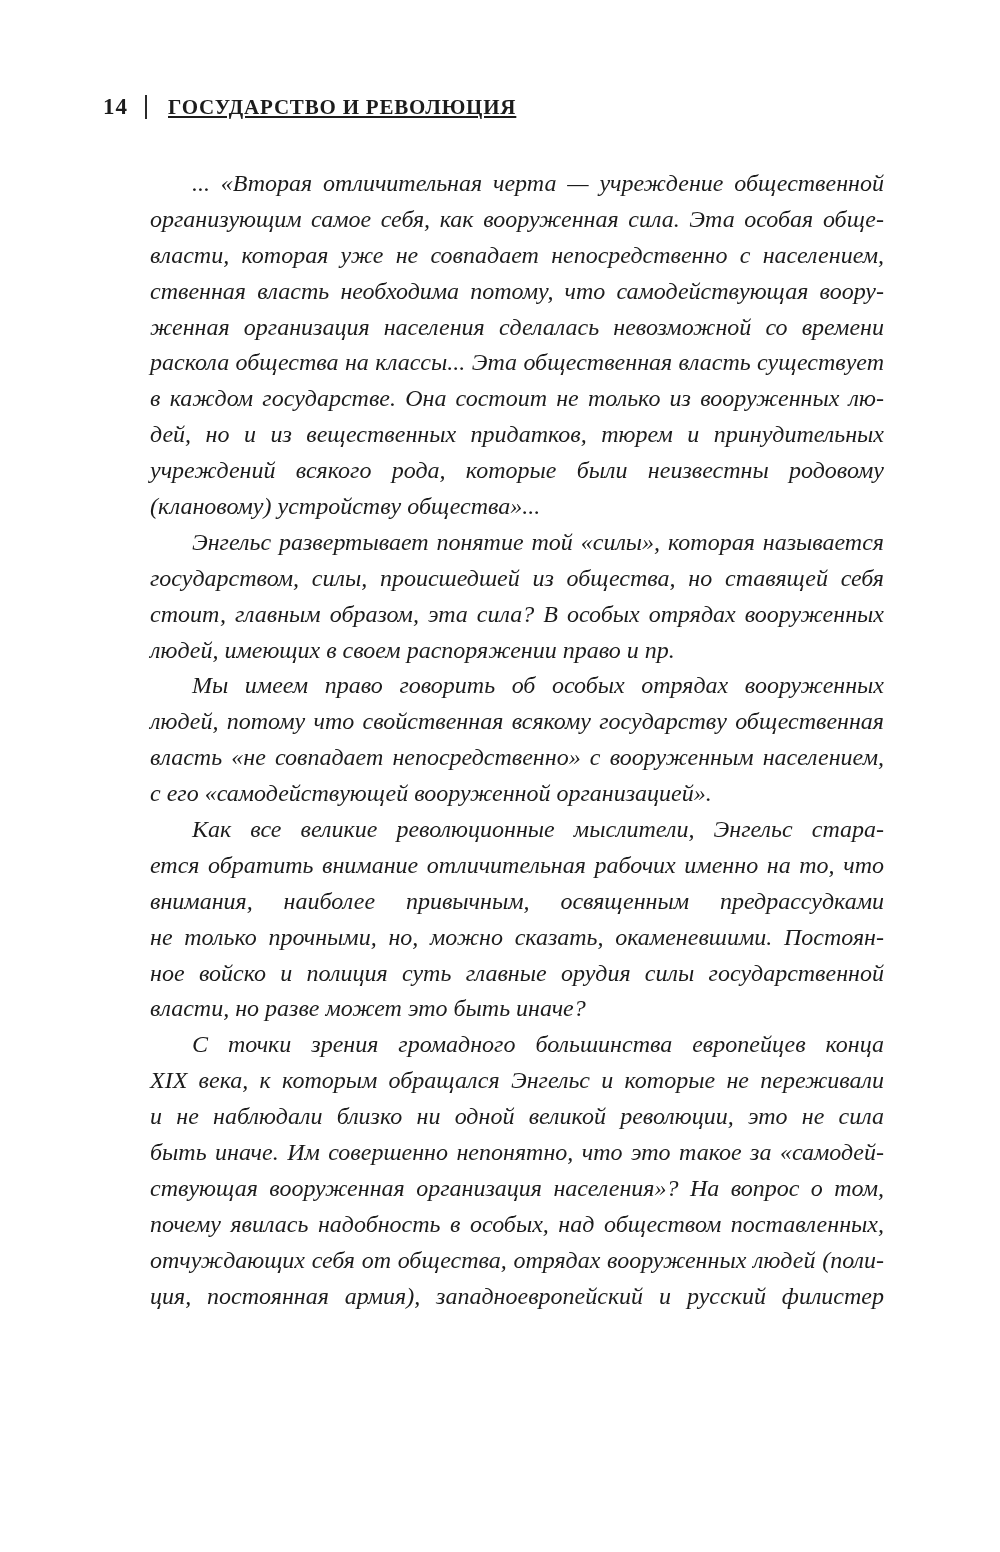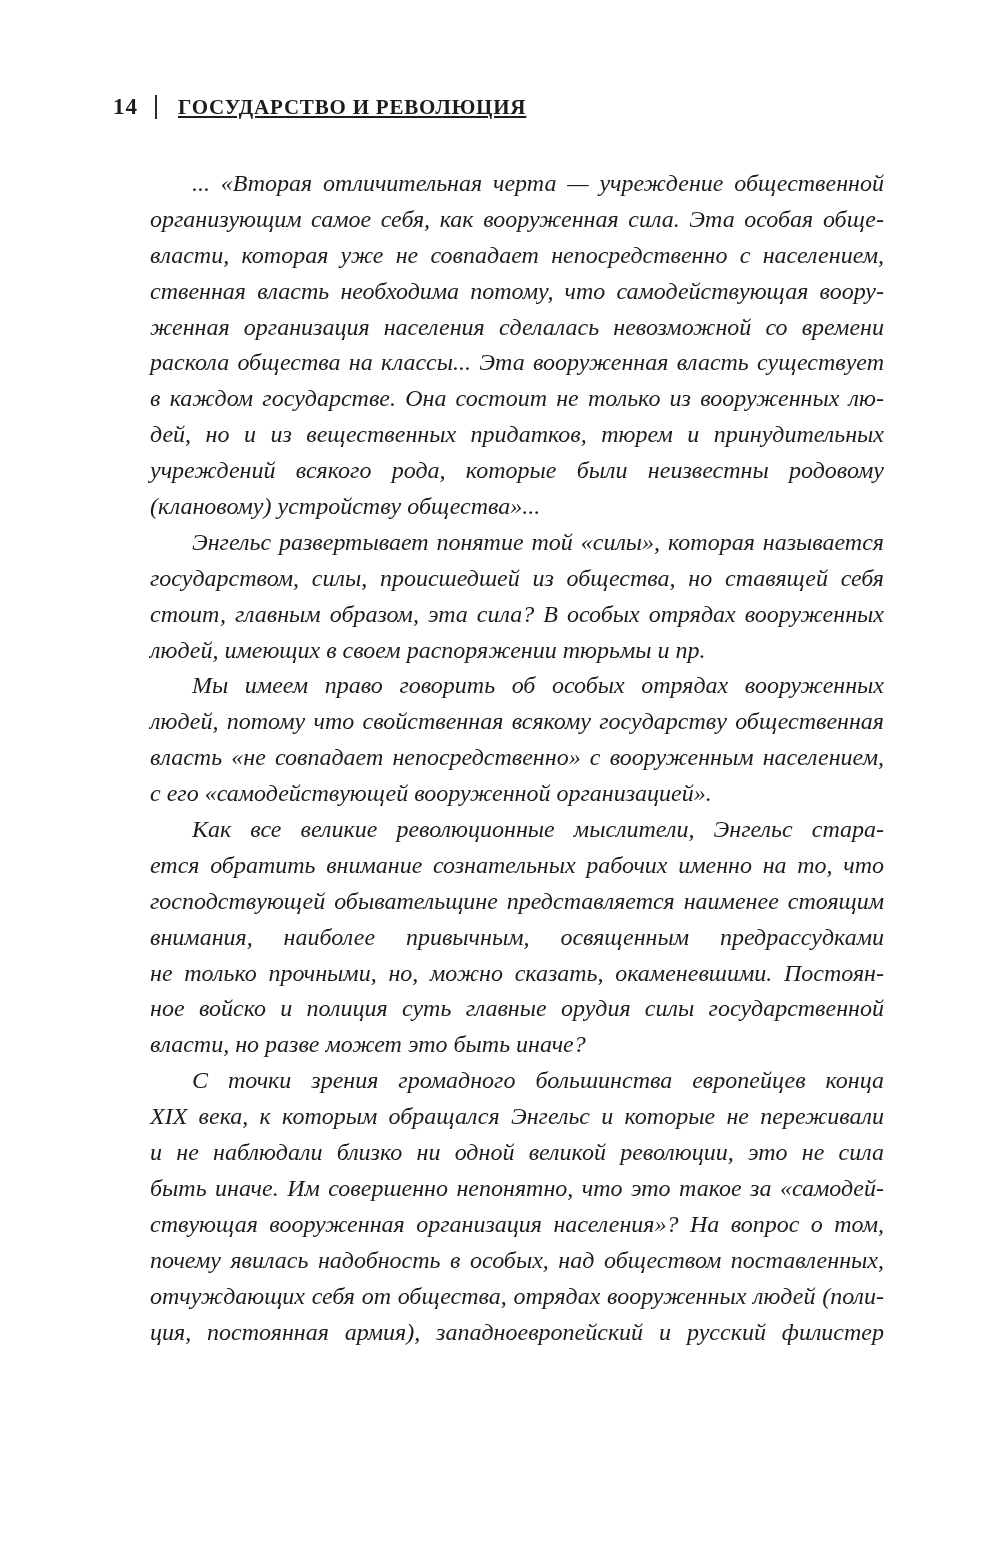--- a/index.html
+++ b/index.html
@@ -15,21 +15,21 @@
     color: #1c1c1c;
     overflow: hidden;
   }
   .page {
     position: absolute;
     inset: 0;
   }
   
   .running-header {
     position: absolute;
-    left: 113px;
+    left: 103px;
     top: 94px;
     display: flex;
     align-items: center;
     white-space: nowrap;
   }
   .page-num {
     font-size: 23px;
     font-weight: 700;
     letter-spacing: 1px;
     margin-right: 17px;
@@ -84,42 +84,41 @@
     <span class="running-title">ГОСУДАРСТВО И РЕВОЛЮЦИЯ</span>
   </div>
 
   <div class="body-col">
       <div class="paragraph">
         <div class="line first">... «Вторая отличительная черта — учреждение общественной</div>
         <div class="line">организующим самое себя, как вооруженная сила. Эта особая обще-</div>
         <div class="line">власти, которая уже не совпадает непосредственно с населением,</div>
         <div class="line">ственная власть необходима потому, что самодействующая воору-</div>
         <div class="line">женная организация населения сделалась невозможной со времени</div>
-        <div class="line">раскола общества на классы... Эта вооруженная власть существует</div>
+        <div class="line">раскола общества на классы... Эта общественная власть существует</div>
         <div class="line">в каждом государстве. Она состоит не только из вооруженных лю-</div>
         <div class="line">дей, но и из вещественных придатков, тюрем и принудительных</div>
         <div class="line">учреждений всякого рода, которые были неизвестны родовому</div>
         <div class="line para-end">(клановому) устройству общества»...</div>
       </div>
       <div class="paragraph">
         <div class="line first">Энгельс развертывает понятие той «силы», которая называется</div>
         <div class="line">государством, силы, происшедшей из общества, но ставящей себя</div>
         <div class="line">стоит, главным образом, эта сила? В особых отрядах вооруженных</div>
-        <div class="line para-end">людей, имеющих в своем распоряжении тюрьмы и пр.</div>
+        <div class="line para-end">людей, имеющих в своем распоряжении право и пр.</div>
       </div>
       <div class="paragraph">
         <div class="line first">Мы имеем право говорить об особых отрядах вооруженных</div>
         <div class="line">людей, потому что свойственная всякому государству общественная</div>
         <div class="line">власть «не совпадает непосредственно» с вооруженным населением,</div>
         <div class="line para-end">с его «самодействующей вооруженной организацией».</div>
       </div>
       <div class="paragraph">
         <div class="line first">Как все великие революционные мыслители, Энгельс стара-</div>
-        <div class="line">ется обратить внимание сознательных рабочих именно на то, что</div>
-        <div class="line">господствующей обывательщине представляется наименее стоящим</div>
+        <div class="line">ется обратить внимание отличительная рабочих именно на то, что</div>
         <div class="line">внимания, наиболее привычным, освященным предрассудками</div>
         <div class="line">не только прочными, но, можно сказать, окаменевшими. Постоян-</div>
         <div class="line">ное войско и полиция суть главные орудия силы государственной</div>
         <div class="line para-end">власти, но разве может это быть иначе?</div>
       </div>
       <div class="paragraph">
         <div class="line first">С точки зрения громадного большинства европейцев конца</div>
         <div class="line">XIX века, к которым обращался Энгельс и которые не переживали</div>
         <div class="line">и не наблюдали близко ни одной великой революции, это не сила</div>
         <div class="line">быть иначе. Им совершенно непонятно, что это такое за «самодей-</div>

